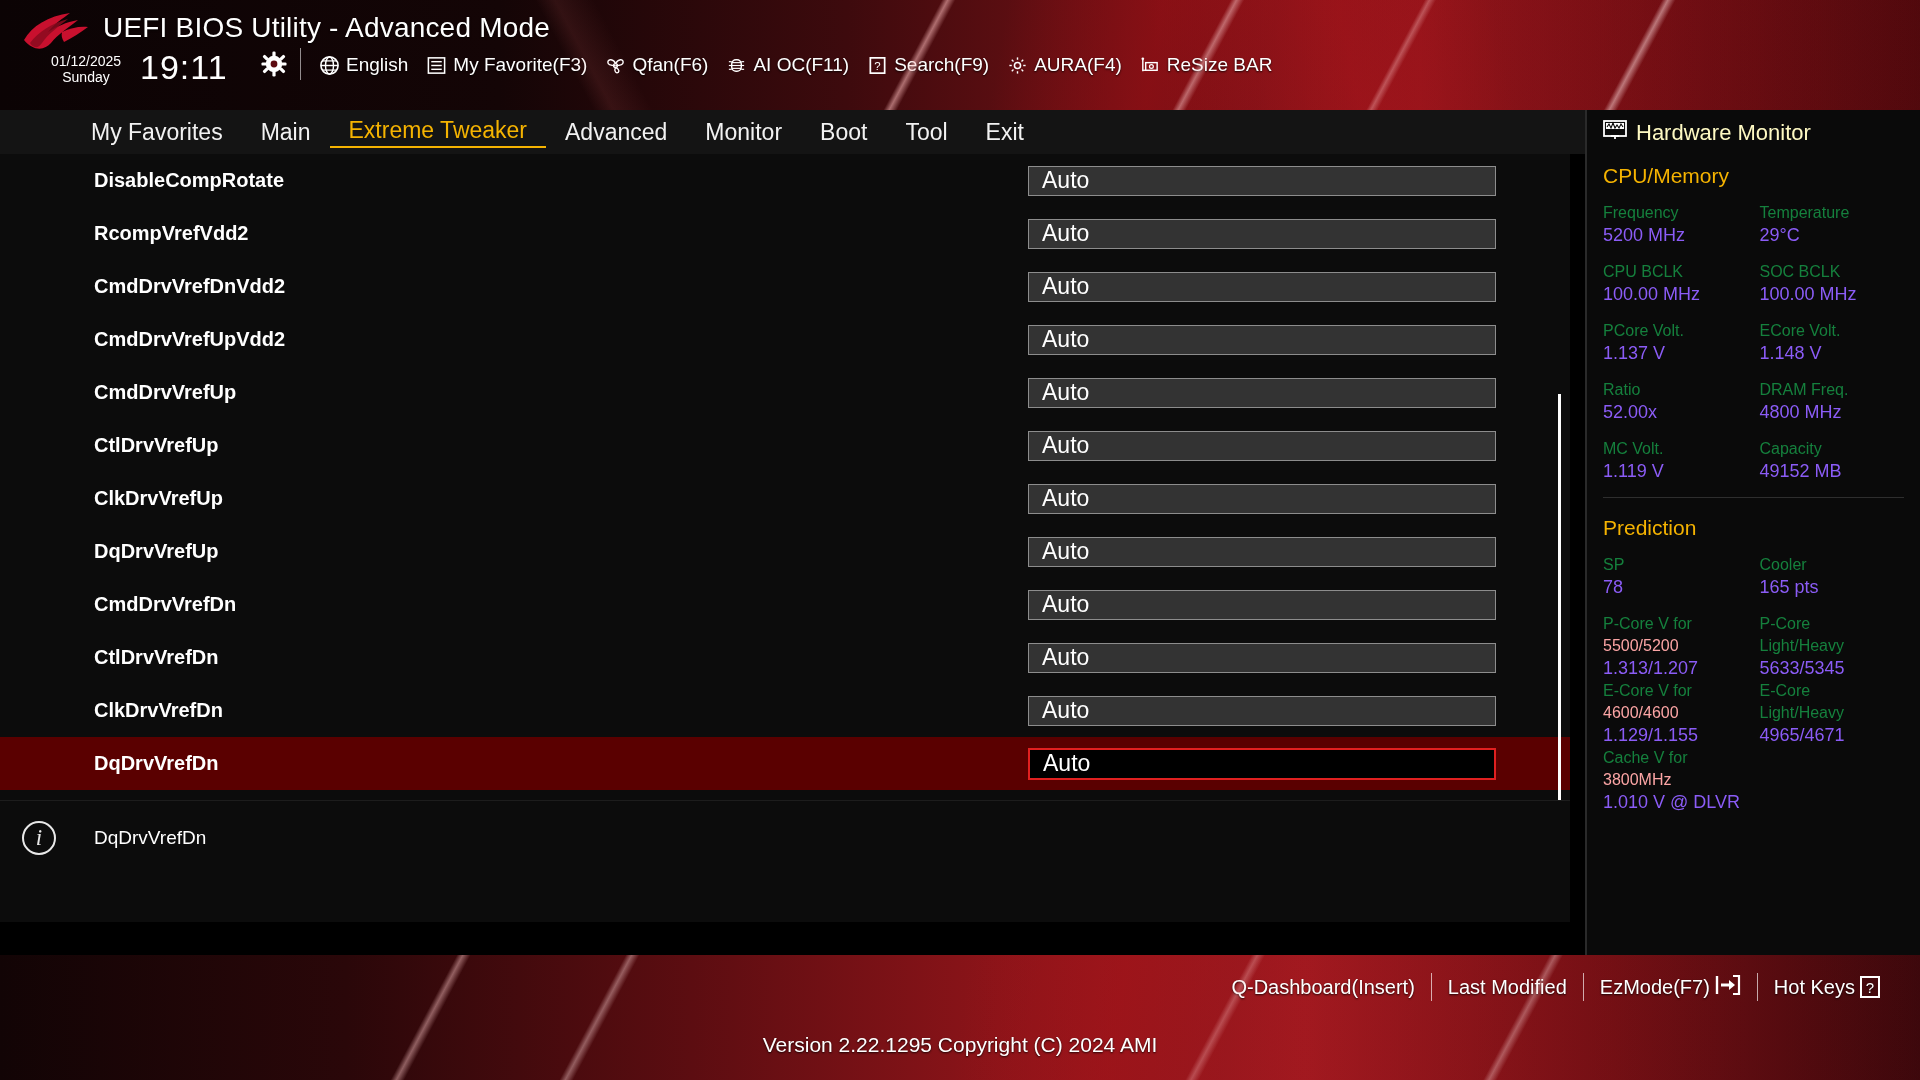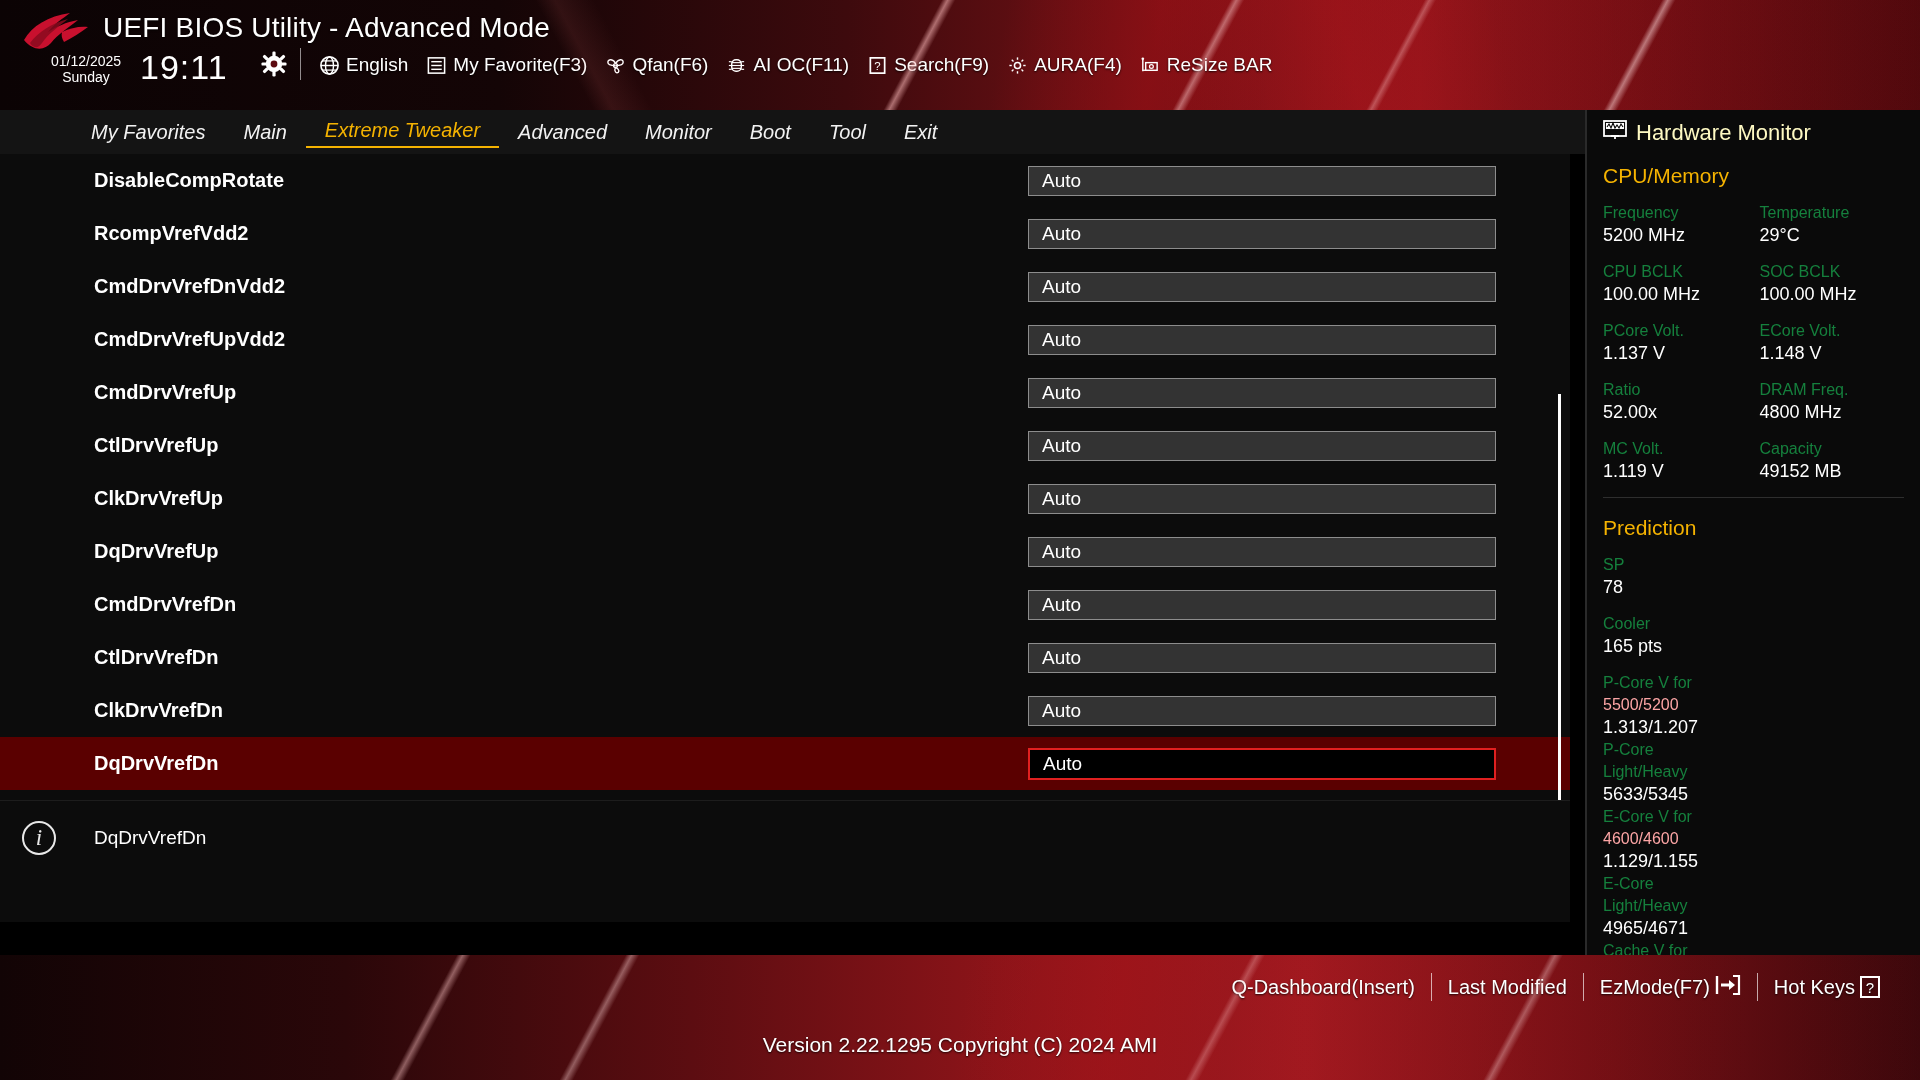--- a/index.html
+++ b/index.html
@@ -59,41 +59,41 @@
   .tb-item .lbl { font-size: 19px; color: #fff; text-shadow: 0 1px 2px rgba(0,0,0,.85); }
   .tb-ico { display: inline-flex; align-items: center; justify-content: center; width: 22px; height: 22px; }
 
   
   .tabbar {
     position: absolute; left: 0; top: 110px; width: 1585px; height: 44px;
     background: #141414;
     display: flex; align-items: center; padding-left: 72px; gap: 0;
   }
   .tab {
-    font-size: 20px; color: #f2f2f2; padding: 0 19px; cursor: pointer;
-    line-height: 28px; white-space: nowrap; font-style: italic;
+    font-size: 23px; color: #f2f2f2; padding: 0 19px; cursor: pointer;
+    line-height: 28px; white-space: nowrap;
   }
   .tab.active { color: #f5b301; border-bottom: 2px solid #f5b301; padding-bottom: 2px; }
 
   
   .content {
     position: absolute; left: 0; top: 154px; width: 1570px; height: 646px;
     background: #0c0c0c;
   }
   .row {
     position: relative; height: 53px; display: flex; align-items: center;
   }
   .row .label {
     position: absolute; left: 94px; font-size: 20px; color: #ffffff; white-space: nowrap; font-weight: bold;
   }
   .row .field {
     position: absolute; left: 1028px; width: 468px; height: 30px;
     background: #333333; border: 1px solid #8d8d8d;
     display: flex; align-items: center; padding-left: 13px;
-    font-size: 19px; color: #ffffff; cursor: pointer;
+    font-size: 23px; color: #ffffff; cursor: pointer;
   }
   .row.selected { background: #5a0000; }
   .row.selected .label { color: #ffffff; }
   .row.selected .field {
     background: #000000; border: 2px solid #e02020; height: 32px;
   }
   .scrollbar {
     position: absolute; left: 1558px; top: 240px; width: 3px; height: 420px;
     background: #ffffff;
   }
@@ -121,23 +121,23 @@
     display: flex; align-items: center; gap: 9px;
     margin-top: 10px; font-size: 22px; color: #fef9c3;
   }
   .hw-sect {
     margin-top: 18px; font-size: 21px; color: #f5b301;
   }
   .hw-divider { height: 1px; background: #2e2e2e; margin: 14px 0 0 0; }
   .hw-grid { display: grid; grid-template-columns: 1fr 1fr; column-gap: 12px; }
   .hw-cell { margin-top: 14px; }
   .hw-k { font-size: 16px; color: #15803d; line-height: 22px; white-space: nowrap; }
-  .hw-v { font-size: 18px; color: #ffffff; line-height: 23px; white-space: nowrap; }
+  .hw-v { font-size: 18px; color: #8b5cf6; line-height: 23px; white-space: nowrap; }
   .hw-k.cyan, .hw-v.cyan { color: #fca5a5; }
-  .pred-grid { display: grid; grid-template-columns: 1fr; column-gap: 12px; }
+  .pred-grid { display: grid; grid-template-columns: 1fr 1fr; column-gap: 12px; }
   .pred-tight .hw-cell { margin-top: 0; }
 
   
   .bottombar {
     position: absolute; left: 0; top: 955px; width: 1920px; height: 125px;
     background:
       linear-gradient(100deg, rgba(120,8,14,0) 50%, rgba(160,16,22,.4) 58%, rgba(80,6,10,.15) 64%),
       linear-gradient(90deg, #120405 0%, #2a0709 18%, #5c0d11 36%, #8c1419 52%, #b01c23 68%, #7a1116 84%, #3a080c 100%);
     overflow: hidden;
   }

